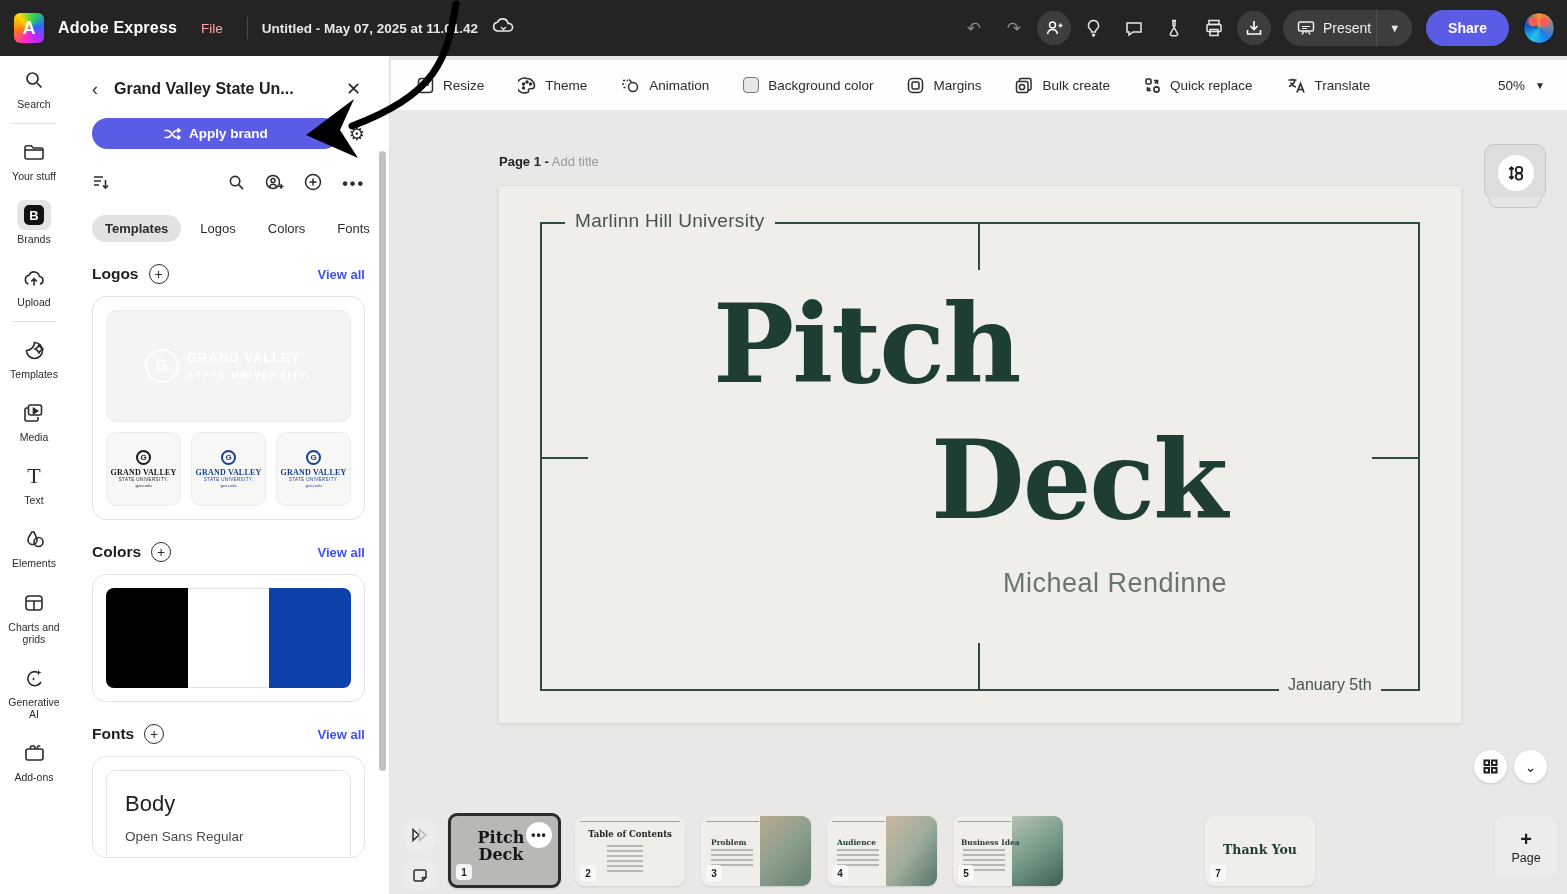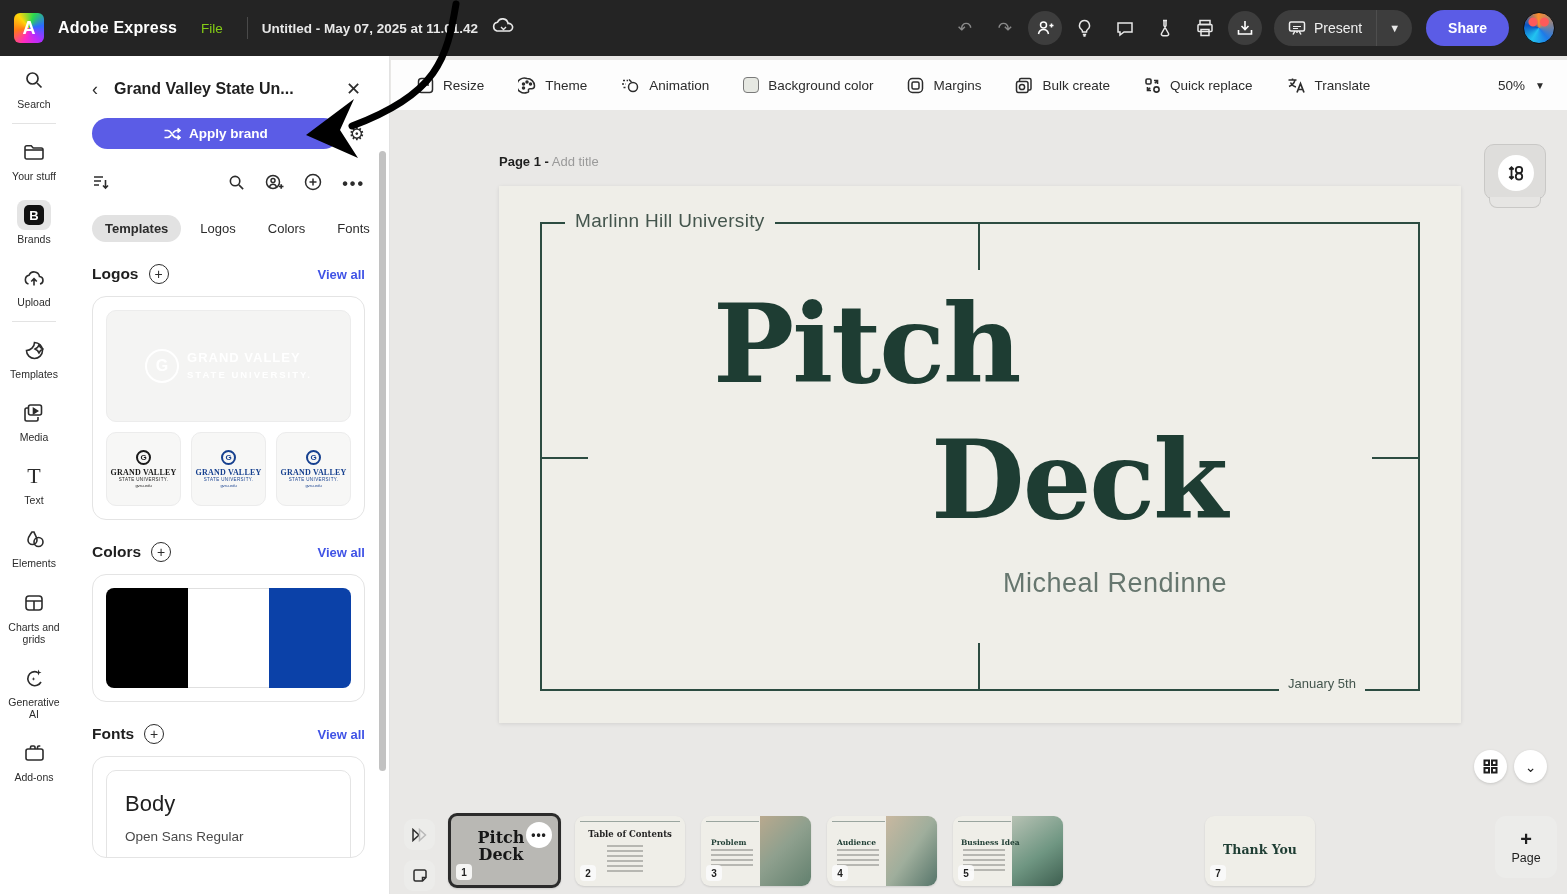--- a/index.html
+++ b/index.html
@@ -4,30 +4,30 @@
 <style>
   * { box-sizing: border-box; margin: 0; padding: 0; }
   html,body { width:1567px; height:894px; overflow:hidden; }
   body { font-family:"Liberation Sans", sans-serif; background:#e9e8e6; position:relative; color:#2c2c2c; }
 
   
   .topbar { position:absolute; left:0; top:0; width:1567px; height:56px; background:#242424; display:flex; align-items:center; z-index:10; }
   .tb-left { display:flex; align-items:center; gap:14px; padding-left:14px; flex:1; }
   .logo-a { width:30px; height:30px; border-radius:6px; background:conic-gradient(from 200deg,#ff2bc2,#ff7a18,#ffd60a,#2bd94e,#2b6aff,#b52bff,#ff2bc2); display:flex; align-items:center; justify-content:center; font-weight:bold; color:#fff; font-size:18px; }
   .app-name { color:#fff; font-weight:bold; font-size:16px; letter-spacing:.2px; }
-  .file-menu { color:#84cc16; font-size:13.5px; padding:6px 10px; border-radius:6px; }
+  .file-menu { color:#fca5a5; font-size:13.5px; padding:6px 10px; border-radius:6px; }
   .tb-sep { width:1px; height:22px; background:#4a4a4a; }
   .doc-title { color:#e8e8e8; font-size:13.5px; font-weight:bold; }
   .cloud-ic { color:#e8e8e8; }
   .tb-right { display:flex; align-items:center; gap:6px; padding-right:12px; }
   .tb-icon { width:34px; height:34px; border-radius:50%; display:flex; align-items:center; justify-content:center; color:#e8e8e8; font-size:17px; }
   .tb-icon.dim { color:#8a8a8a; }
   .tb-icon.circled { background:#3d3d3d; }
   .present-group { display:flex; align-items:center; background:#3d3d3d; border-radius:18px; height:36px; overflow:hidden; margin-left:6px; }
-  .present-main { display:flex; align-items:center; gap:8px; color:#f0f0f0; font-size:14px; padding:0 14px 0 14px; height:100%; border-right:1px solid #4e4e4e; }
+  .present-main { display:flex; align-items:center; gap:8px; color:#f0f0f0; font-size:14px; padding:0 5px 0 14px; height:100%; border-right:1px solid #4e4e4e; }
   .present-caret { color:#e8e8e8; padding:0 12px; height:100%; display:flex; align-items:center; font-size:11px; }
   .share-btn { background:#5b5ce6; color:#fff; font-size:14px; font-weight:bold; border:none; border-radius:18px; height:36px; padding:0 22px; margin-left:8px; }
   .avatar { width:32px; height:32px; border-radius:50%; margin-left:8px; background:radial-gradient(circle at 30% 30%,#ff5a5a 0 4px,transparent 5px),radial-gradient(circle at 68% 30%,#ff5a5a 0 4px,transparent 5px),conic-gradient(from 140deg,#1d7ae8,#22c4f0,#0a55c4,#ff8c2b 60%,#1d7ae8); border:1px solid #111; }
 
   
   .rail { position:absolute; left:0; top:56px; width:68px; height:838px; background:#fff; z-index:5; }
   .rail-item { width:68px; display:flex; flex-direction:column; align-items:center; padding:9px 0; cursor:pointer; }
   .rail-ic { width:34px; height:30px; display:flex; align-items:center; justify-content:center; color:#2c2c2c; font-size:19px; border-radius:8px; }
   .rail-item.active .rail-ic { background:#e4e4e4; }
   .rail-label { font-size:10.5px; color:#2c2c2c; margin-top:3px; text-align:center; line-height:1.15; max-width:62px; }
@@ -83,21 +83,21 @@
   .page-label { position:absolute; left:108px; top:94px; font-size:13px; }
   .page-label b { color:#1f1f1f; }
   .page-label .ph { color:#9a9a9a; }
   .slide { position:absolute; left:108px; top:126px; width:962px; height:537px; background:#efeee8; box-shadow:0 1px 4px rgba(0,0,0,.10); }
   .frame { position:absolute; left:41px; top:36px; width:880px; height:469px; border:2px solid #2c4c41; }
   .tick { position:absolute; background:#2c4c41; }
   .slide-org { position:absolute; left:66px; top:24px; background:#efeee8; padding:0 10px; font-size:19px; font-weight:300; color:#44554d; letter-spacing:.3px; }
   .slide-t1 { position:absolute; left:214px; top:104px; font-family:"DejaVu Serif", serif; font-weight:bold; font-size:108px; line-height:1; color:#1e3d33; letter-spacing:-2px; }
   .slide-t2 { position:absolute; left:432px; top:240px; font-family:"DejaVu Serif", serif; font-weight:bold; font-size:108px; line-height:1; color:#1e3d33; letter-spacing:-2px; }
   .slide-author { position:absolute; left:504px; top:382px; font-size:27px; font-weight:300; color:#66766e; letter-spacing:.5px; }
-  .slide-date { position:absolute; left:780px; top:490px; background:#efeee8; padding:0 9px; font-size:13px; font-weight:300; color:#44554d; }
+  .slide-date { position:absolute; left:780px; top:490px; background:#efeee8; padding:0 9px; font-size:16px; font-weight:300; color:#44554d; }
 
   .mini-widget { position:absolute; right:21px; top:84px; width:62px; height:56px; background:#dedddb; border:1px solid #c9c8c6; border-radius:10px; }
   .mini-widget:after { content:""; position:absolute; left:4px; right:4px; top:52px; height:10px; background:#e6e5e3; border:1px solid #c9c8c6; border-top:none; border-radius:0 0 8px 8px; }
   .mini-circ { position:absolute; left:13px; top:10px; width:36px; height:36px; background:#fff; border-radius:50%; display:flex; align-items:center; justify-content:center; font-weight:bold; font-size:15px; color:#1f1f1f; }
   .fab { position:absolute; width:33px; height:33px; background:#fff; border-radius:50%; box-shadow:0 1px 3px rgba(0,0,0,.15); display:flex; align-items:center; justify-content:center; color:#1f1f1f; border:none; font-size:14px; }
 
   
   .strip-btn { position:absolute; width:31px; height:31px; border-radius:9px; background:#ececea; border:none; display:flex; align-items:center; justify-content:center; color:#2c2c2c; }
   .thumb { position:absolute; top:756px; width:110px; height:70px; background:#efeee8; border-radius:9px; box-shadow:0 1px 2px rgba(0,0,0,.12); overflow:hidden; }
   .thumb .mini-frame { position:absolute; inset:5px; border-top:1px solid #9aa59f; }

